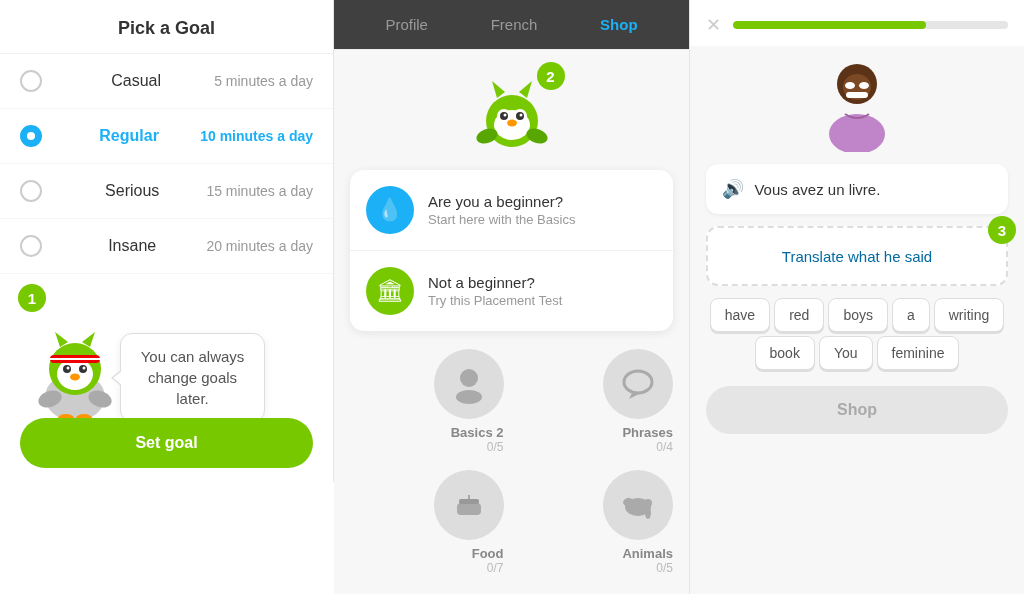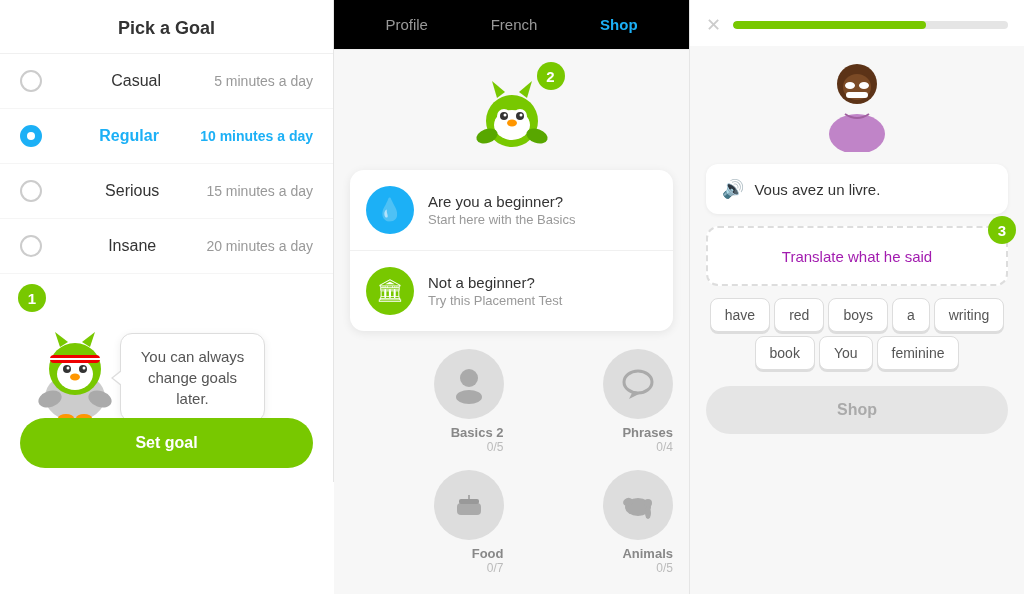--- a/index.html
+++ b/index.html
@@ -171,21 +171,21 @@
       background: #f7f7f7;
       border-right: 1px solid #e5e5e5;
       display: flex;
       flex-direction: column;
     }
     .panel-2-nav {
       display: flex;
       justify-content: space-around;
       align-items: center;
       padding: 16px 20px;
-      background: #000000;
+      background: #404040;
       border-bottom: 1px solid #eee;
     }
     .nav-link {
       font-size: 15px;
       color: #999;
       cursor: pointer;
     }
     .nav-link.active {
       color: #1cb0f6;
       font-weight: 600;
@@ -364,21 +364,21 @@
       border: 2px dashed #ddd;
       border-radius: 12px;
       padding: 18px 16px;
       min-height: 60px;
       display: flex;
       align-items: center;
       justify-content: center;
       position: relative;
     }
     .translate-placeholder {
-      color: #a21caf;
+      color: #0369a1;
       font-size: 15px;
     }
     .badge-circle-3 {
       position: absolute;
       top: -12px;
       right: -10px;
       width: 28px;
       height: 28px;
       border-radius: 50%;
       background: #78c800;

